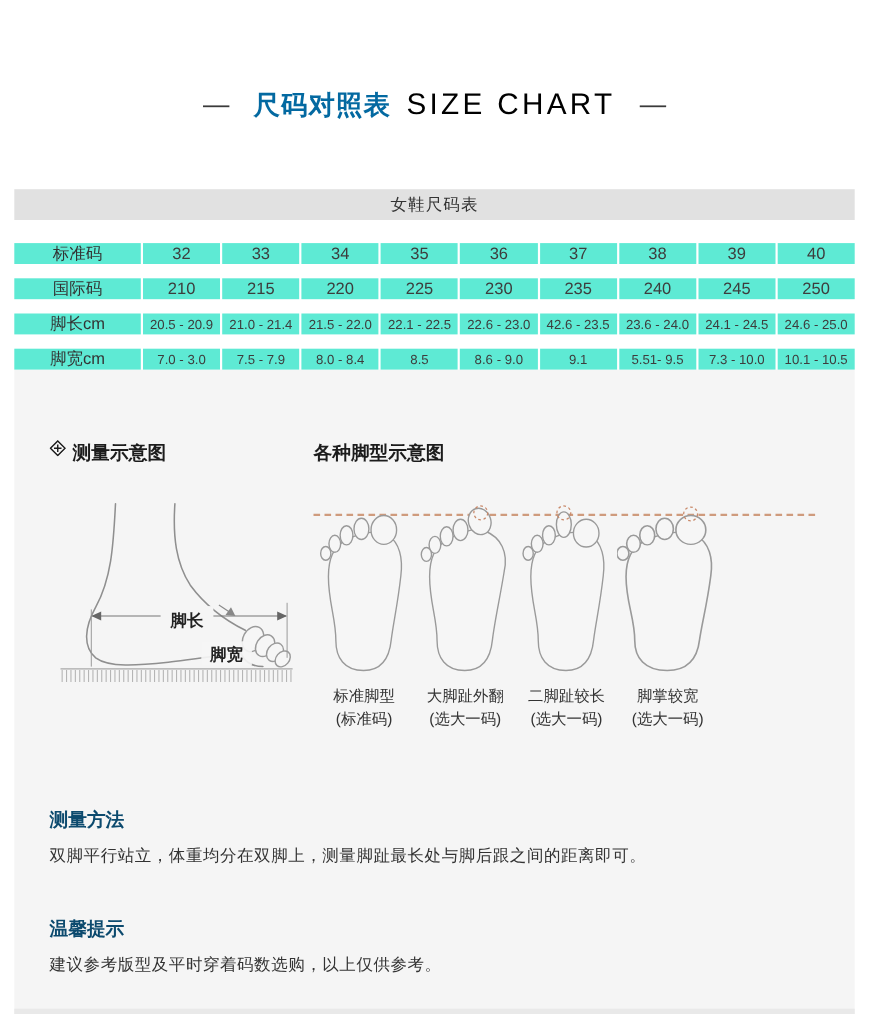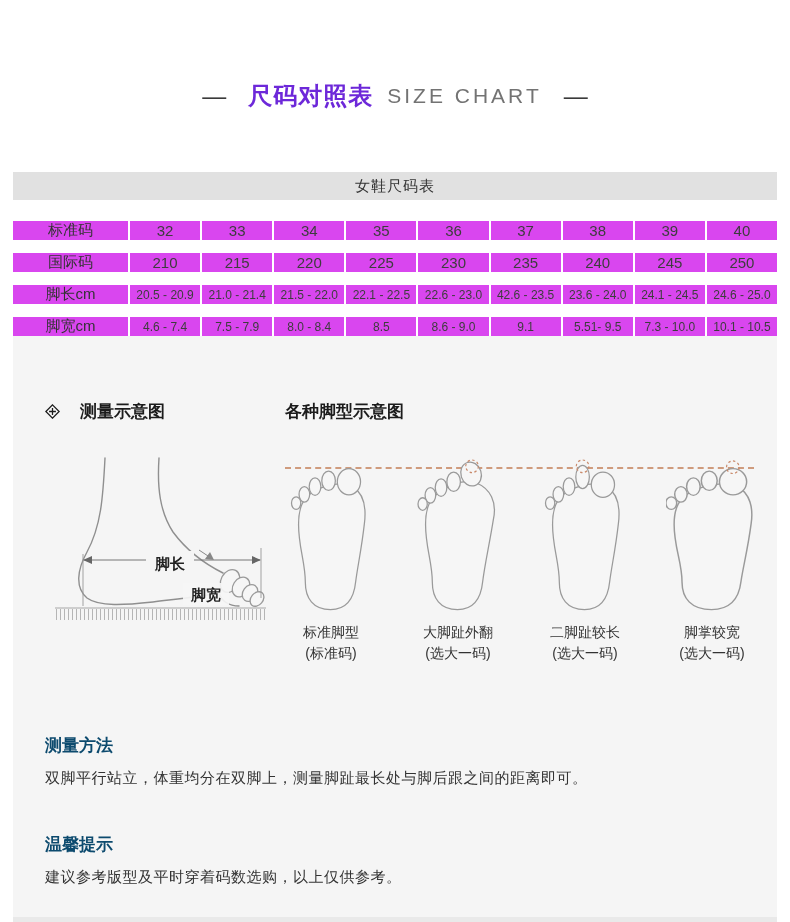--- a/index.html
+++ b/index.html
@@ -11,51 +11,51 @@
     overflow:hidden;
     position:relative;
   }
   
   .title-row {
     padding-top:78px;
     display:flex; align-items:center; justify-content:center;
     gap:22px; height:113px;
   }
   .title-dash { font-size:24px; color:#3a3a3a; font-weight:400; line-height:1; }
-  .title-cn { font-size:24px; font-weight:700; color:#6d28d9; letter-spacing:1px; }
-  .title-en { font-size:21px; font-weight:400; color:#737373; letter-spacing:3px; margin-left:-8px; }
+  .title-cn { font-size:24px; font-weight:700; color:#0369a1; letter-spacing:1px; }
+  .title-en { font-size:27px; font-weight:400; color:#000000; letter-spacing:3px; margin-left:-8px; }
   
   .size-table { margin:59px 13px 0 13px; }
   .table-title {
     height:28px; background:#e1e1e1; color:#333;
     font-size:15px; display:flex; align-items:center; justify-content:center;
     letter-spacing:1px;
   }
   .grid { margin-top:10px; display:flex; flex-direction:column; gap:2px; background:#fff; }
   .grid-row { display:grid; grid-template-columns:115px repeat(9,1fr); gap:2px; height:30px; }
   .cell {
-    background:#d946ef; display:flex; align-items:center; justify-content:center;
+    background:#5eead4; display:flex; align-items:center; justify-content:center;
     color:#3d3d3d; white-space:nowrap;margin-top:11px;
   }
   .row-lg .cell { font-size:15px; }
   .row-sm .cell { font-size:12px; }
   .cell.lbl { font-size:15px; color:#333; }
   
   .panel {
     margin:0 13px; height:586px; background:#f5f5f5;
     padding:64px 32px 0 32px;
     border-bottom:5px solid #e9e9e9;
   }
   .diagrams { display:flex; }
   .measure-col { width:240px; flex:none; }
   .types-col { flex:1; }
-  .sec-title { display:flex; align-items:center; gap:20px; font-size:17px; font-weight:700; color:#1c1c1c; height:22px; }
+  .sec-title { display:flex; gap:6px; font-size:17px; font-weight:700; color:#1c1c1c; height:22px; }
   .measure-svg { display:block; margin-top:34px; margin-left:8px; }
   
-  .feet-row { position:relative; margin-top:34px; display:flex;gap:35px; }
+  .feet-row { position:relative; margin-top:34px; display:flex; }
   .guide-line { position:absolute; top:11px; left:0; right:4px; border-top:2px dashed #cf9b7d; }
   .foot-fig { width:20%; display:flex; flex-direction:column; align-items:center; }
   .foot-fig svg { display:block; position:relative; }
   .fig-label { margin-top:6px; text-align:center; font-size:14px; color:#333; line-height:1.5; }
   
   .method { margin-top:70px; }
   .tips { margin-top:45px; }
   .blk-title { font-size:17px; font-weight:700; color:#0c4a6e; }
   .blk-body { margin-top:12px; font-size:15px; color:#333; letter-spacing:.5px; }
   .sketch { stroke:#8f8f8f; fill:none; stroke-width:1.4; stroke-linecap:round; }
@@ -107,21 +107,21 @@
       <div class="cell">21.5 - 22.0</div>
       <div class="cell">22.1 - 22.5</div>
       <div class="cell">22.6 - 23.0</div>
       <div class="cell">42.6 - 23.5</div>
       <div class="cell">23.6 - 24.0</div>
       <div class="cell">24.1 - 24.5</div>
       <div class="cell">24.6 - 25.0</div>
     </div>
     <div class="grid-row row-sm">
       <div class="cell lbl">脚宽cm</div>
-      <div class="cell">4.6 - 7.4</div>
+      <div class="cell">7.0 - 3.0</div>
       <div class="cell">7.5 - 7.9</div>
       <div class="cell">8.0 - 8.4</div>
       <div class="cell">8.5</div>
       <div class="cell">8.6 - 9.0</div>
       <div class="cell">9.1</div>
       <div class="cell">5.51- 9.5</div>
       <div class="cell">7.3 - 10.0</div>
       <div class="cell">10.1 - 10.5</div>
     </div>
   </div>

